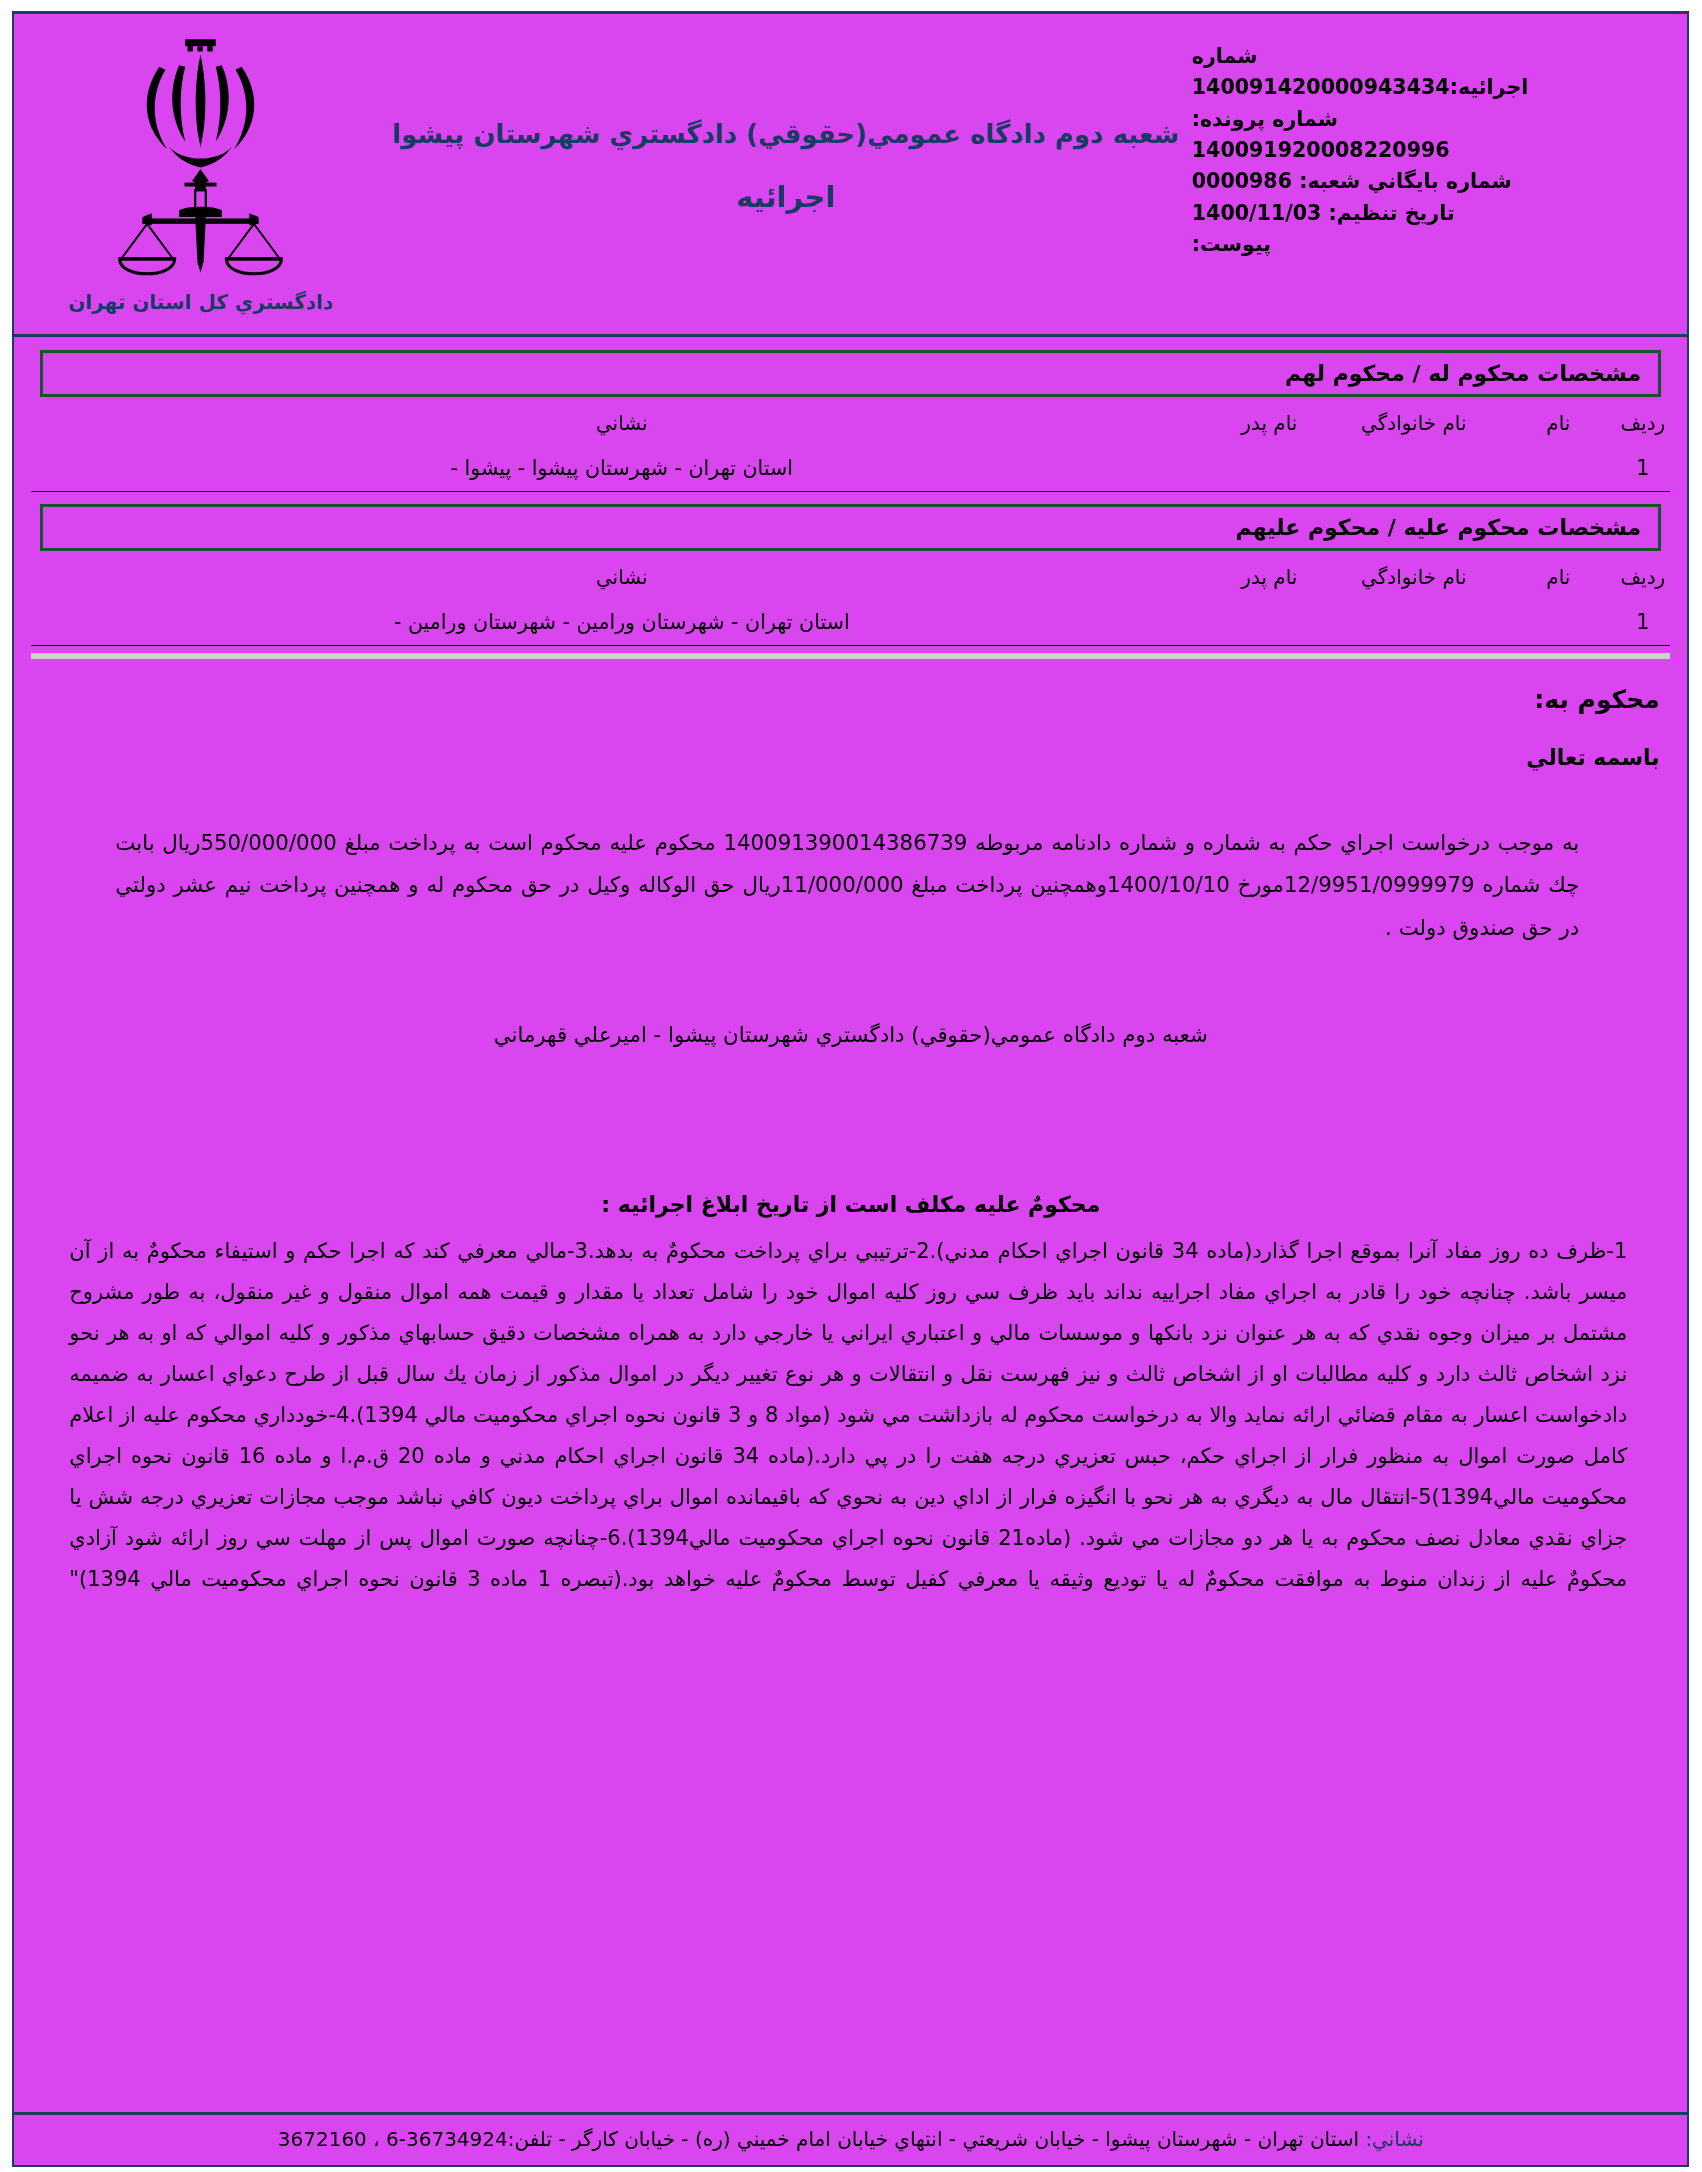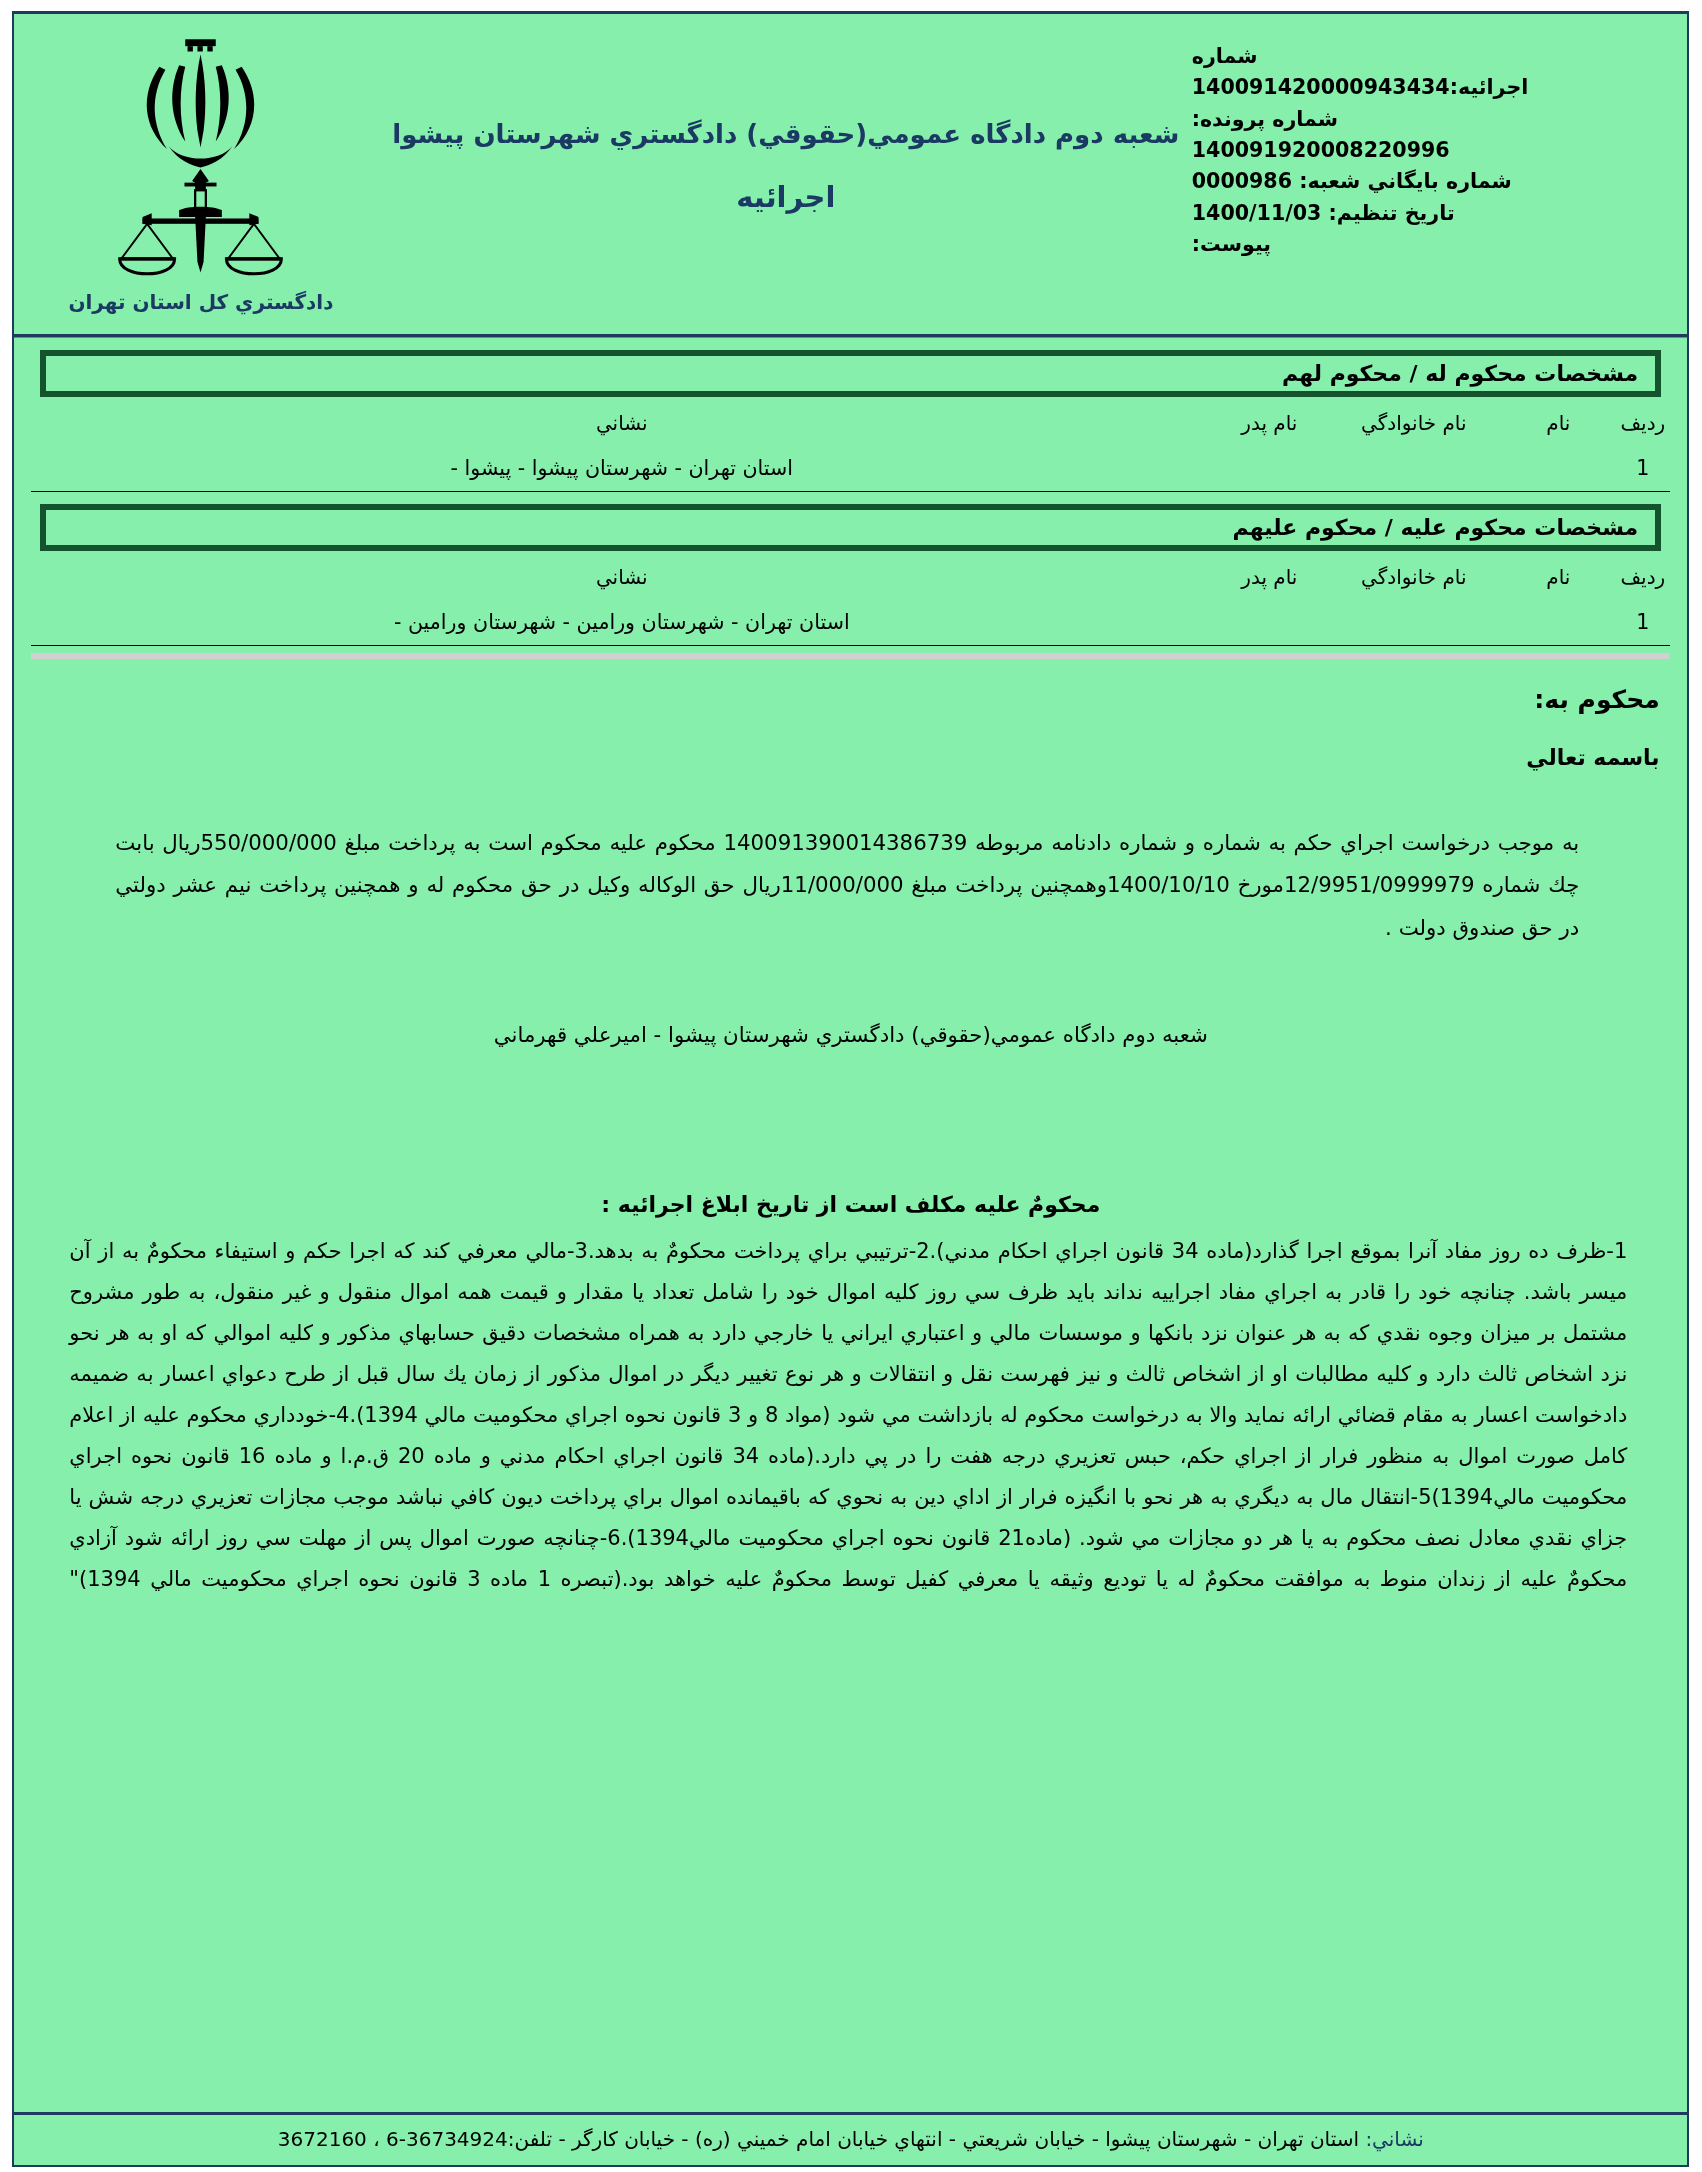--- a/index.html
+++ b/index.html
@@ -25,21 +25,21 @@
     padding: 10.7px 13.7px 0 13.7px;
   }
 
   
   .sheet {
     position: relative;
     width: 1677px;
     margin: 0 auto;
     border: 2.3px solid #1f3a5f;
     border-top: 3.8px solid #1f3a5f;
-    background: #86efac;
+    background: #d946ef;
     min-height: 2156px;
   }
 
   
   .header {
     position: relative;
     display: flex;
     flex-direction: row;
     align-items: flex-start;
     height: 320px;
@@ -99,21 +99,21 @@
     border-bottom: 1.5px solid #6f86a6;
     margin: 0;
   }
 
   
   .body {
     padding: 0 17px 0 17px;
   }
 
   .section-bar {
-    border: 6px solid #14532d;
+    border: 3px solid #14532d;
     margin: 12.2px 9.1px 0 9.1px;
     height: 47px;
     display: flex;
     align-items: center;
     padding: 0 17px;
   }
   .section-bar .lbl {
     font-size: 22px;
     font-weight: bold;
   }

